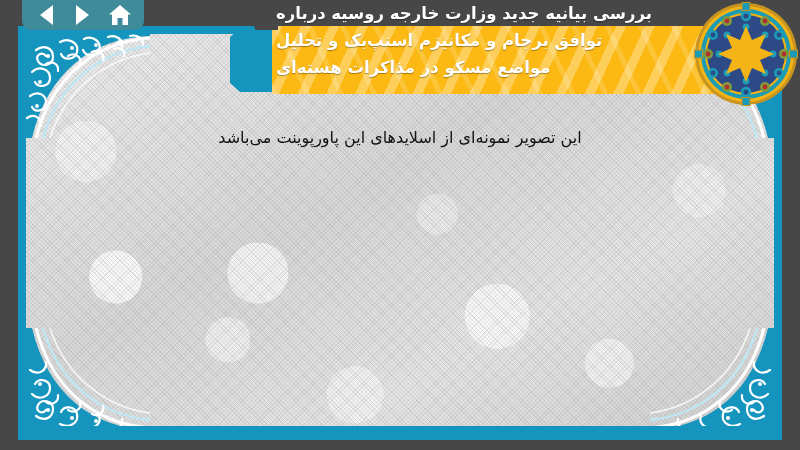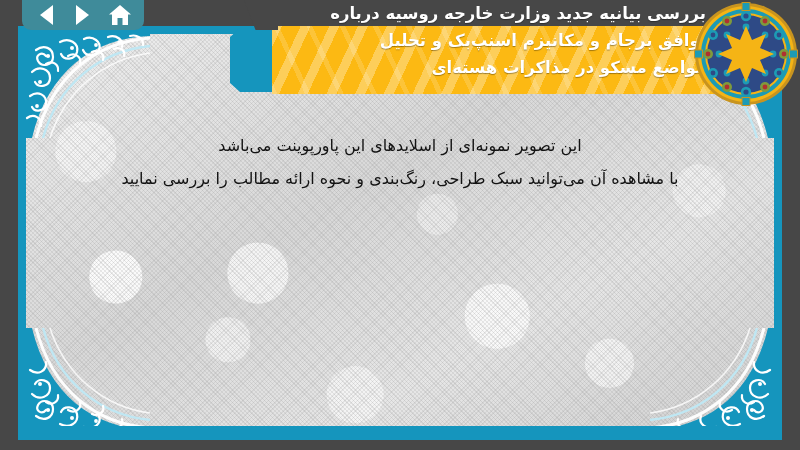--- a/index.html
+++ b/index.html
@@ -130,21 +130,21 @@
     background: #474747;
     z-index: 26;
     clip-path: polygon(0 0, 100% 0, 100% 100%, 34% 100%);
   }
 
   .header-title {
     position: absolute;
     left: 0; top: -26px; right: 64px;
     z-index: 30;
     direction: rtl;
-    text-align: right;
+    text-align: left;
     color: #ffffff;
     font-family: "DejaVu Sans", sans-serif;
     font-size: 16.5px;
     font-weight: bold;
     line-height: 1.64;
     padding-right: 10px;
     text-shadow: 0 1px 1px rgba(0,0,0,.35);
     pointer-events: none;
   }
   .header-title .line { white-space: nowrap; }
@@ -154,21 +154,21 @@
     position: absolute;
     right: 14px; top: -8px;
     width: 104px; height: 104px;
     z-index: 35;
   }
   .medallion svg { display: block; }
 
   
   .body-text {
     position: absolute;
-    left: 40px; right: 40px; top: 104px;
+    left: 40px; right: 40px; top: 96px;
     direction: rtl;
     text-align: center;
     z-index: 20;
     color: #121212;
     font-family: "DejaVu Sans", sans-serif;
     font-size: 16px;
     line-height: 2.05;
   }
   .body-text .line { white-space: nowrap; }
 
@@ -294,21 +294,20 @@
         <g fill="#ffffff">
           <circle cx="30" cy="30" r="2.1"></circle>
           <circle cx="54" cy="22" r="2"></circle>
           <circle cx="22" cy="56" r="2"></circle>
         </g>
       </svg>
     </div>
 
     <div class="body-text">
       <div class="line">این تصویر نمونه‌ای از اسلایدهای این پاورپوینت می‌باشد</div>
-      <div class="line">با مشاهده آن می‌توانید سبک طراحی، رنگ‌بندی و نحوه ارائه مطالب را بررسی نمایید</div>
     </div>
   </div>
 
   <div class="band-tab"></div>
   <div class="band-notch"></div>
 
   <div class="header-band">
     <div class="band-pattern"></div>
   </div>
 

